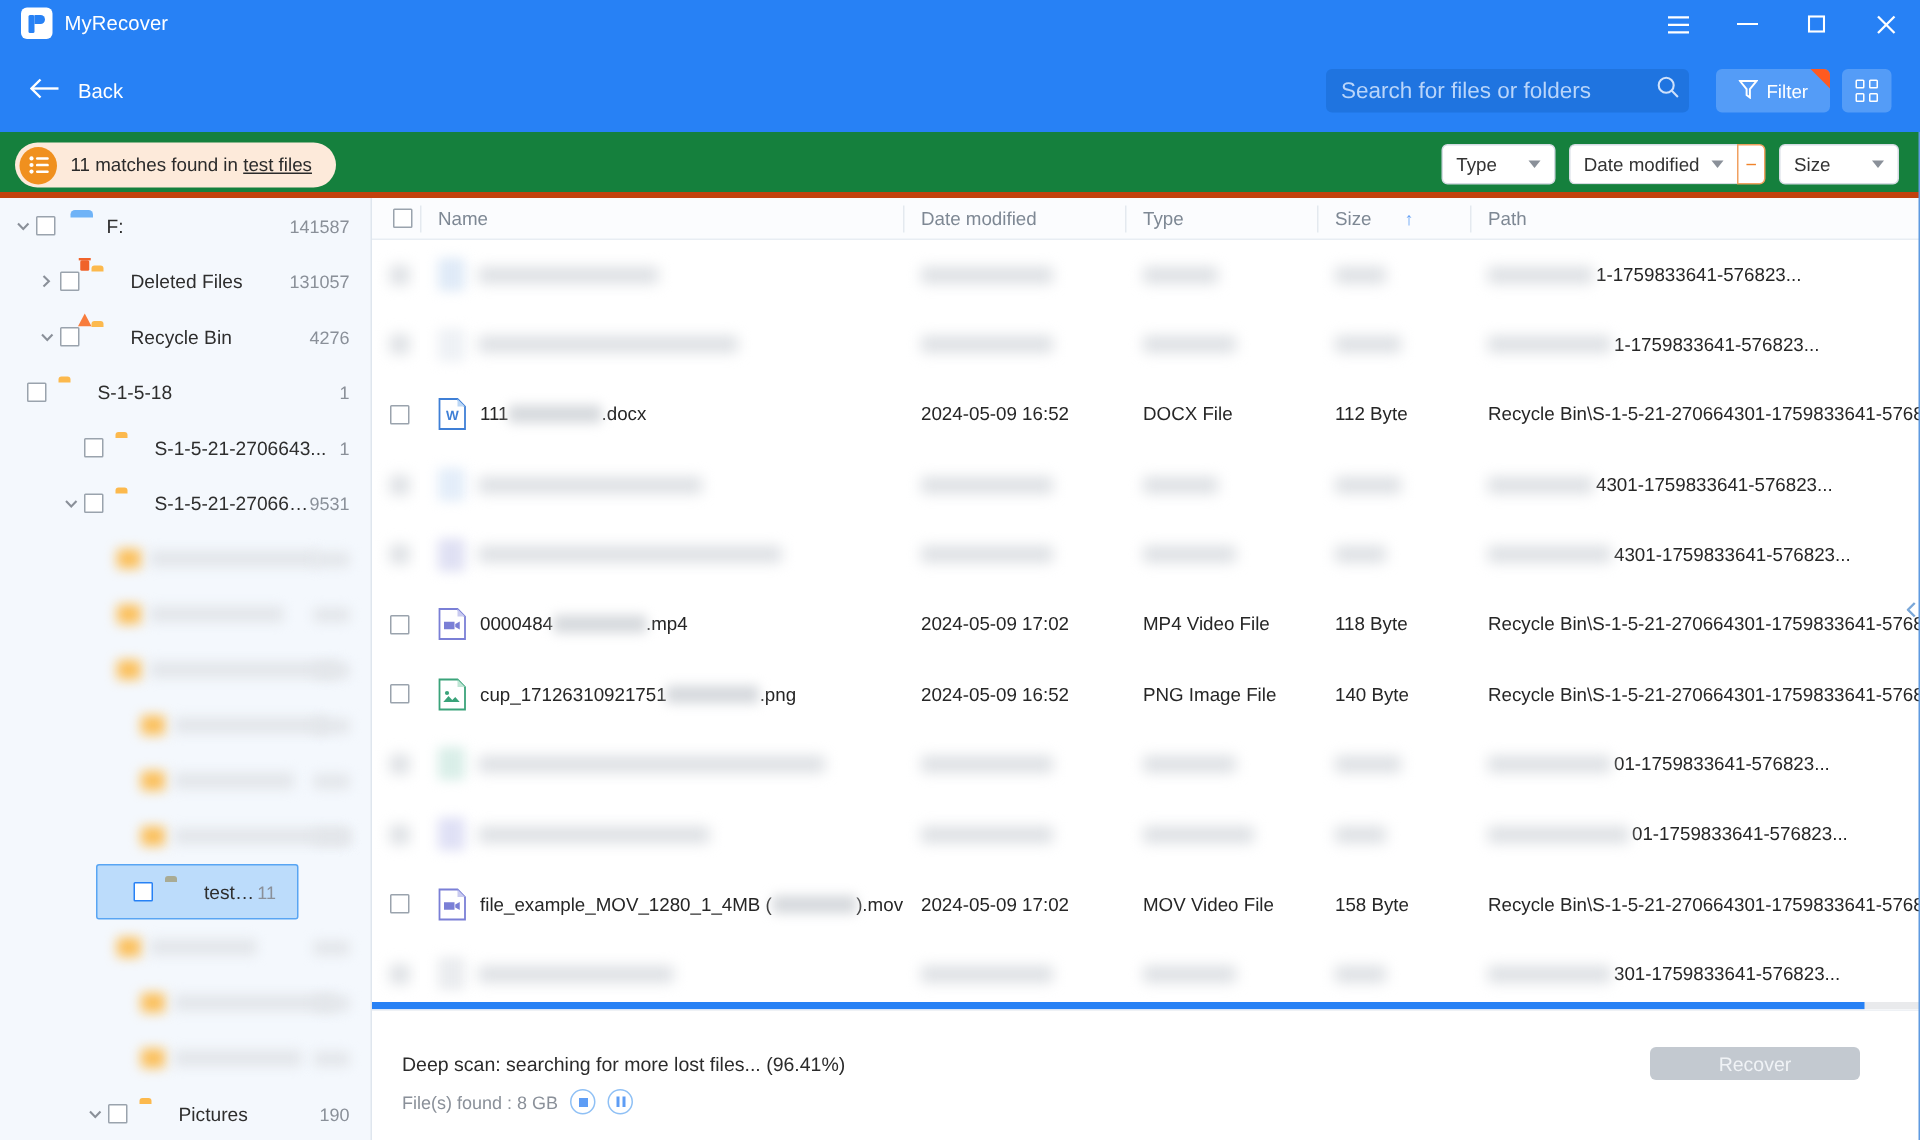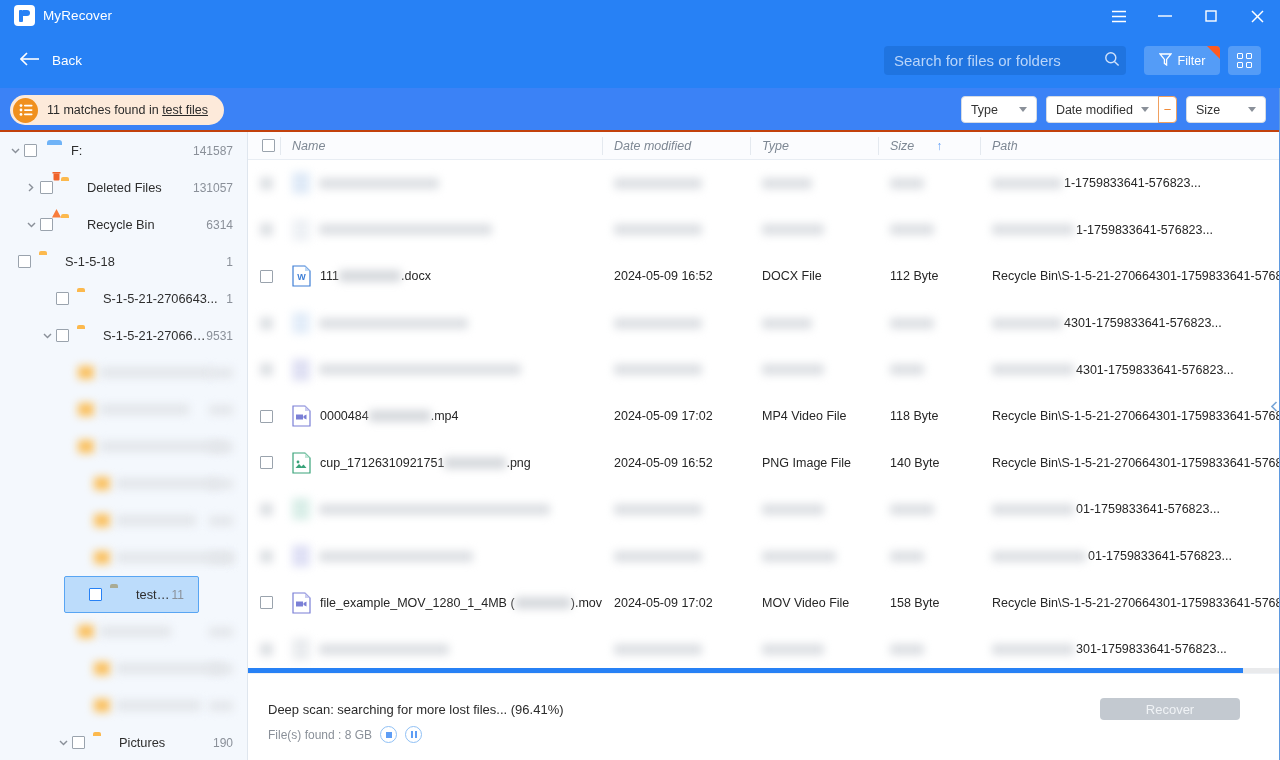--- a/index.html
+++ b/index.html
@@ -71,21 +71,21 @@
     position: absolute; left: 1228px; top: 46px; width: 33px; height: 29px;
     background: #549cf7; border-radius: 4px;
     display: flex; align-items: center; justify-content: center; cursor: pointer;
   }
   .grid-dots { display: grid; grid-template-columns: 6px 6px; grid-template-rows: 6px 6px; gap: 3px; }
   .grid-dots i { display: block; width: 6px; height: 6px; border: 1.6px solid #fff; border-radius: 1px; }
 
   
   .subheader {
     position: absolute; left: 0; top: 88px; width: 1280px; height: 44px;
-    background: #3b82f6; border-bottom: 2px solid #c2410c;
+    background: #15803d; border-bottom: 4px solid #c2410c;
   }
   .match-pill {
     position: absolute; left: 10px; top: 7px; height: 30px;
     background: #fdeada; border-radius: 15px;
     display: flex; align-items: center; gap: 9px; padding: 0 16px 0 3px;
   }
   .match-icon {
     width: 25px; height: 25px; border-radius: 50%; background: #f0901e;
     display: flex; align-items: center; justify-content: center;
   }
@@ -153,21 +153,21 @@
   
   .filelist {
     position: absolute; left: 248px; top: 132px; width: 1032px; height: 536px;
     background: #fff; overflow: hidden;
   }
   .thead {
     display: flex; height: 28px; align-items: center;
     background: #fbfcfe; border-bottom: 1px solid #e8edf3;
     font-size: 12.5px; color: #7e8894;
   }
-  .th { display: flex; align-items: center; padding-left: 12px; position: relative; height: 28px; font-style: italic; }
+  .th { display: flex; align-items: center; padding-left: 12px; position: relative; height: 28px; }
   .th + .th::before {
     content: ""; position: absolute; left: 0; top: 5px; width: 1px; height: 18px; background: #e4e9ef;
   }
   .c-check { width: 32px; padding-left: 14px; }
   .c-name  { width: 322px; }
   .c-date  { width: 148px; }
   .c-type  { width: 128px; }
   .c-size  { width: 102px; }
   .c-path  { flex: 1; }
   .sort-arrow { margin-left: 22px; color: #5e9df5; font-size: 12px; }
@@ -370,21 +370,21 @@
         <span class="tw">
           <svg width="9" height="6" viewBox="0 0 9 6">
             <polyline points="1,1 4.5,4.6 8,1" fill="none" stroke="#8a9099" stroke-width="1.4"></polyline>
           </svg>
         </span>
         <span class="cb"></span>
         <span class="ficon"><span class="folder"><svg style="position:absolute;right:-1px;bottom:-2px" width="11" height="11" viewBox="0 0 11 11">
               <polygon points="5.5,1 10,9.5 1,9.5" fill="#f87c3c"></polygon>
             </svg></span></span>
         <span class="tree-label">Recycle Bin</span>
-        <span class="tree-count">6314</span>
+        <span class="tree-count">4276</span>
       </div>
       <div class="tree-row" style=" align-items: center;">
         <span class="tw"></span>
         <span class="cb"></span>
         <span class="ficon"><span class="folder"></span></span>
         <span class="tree-label">S-1-5-18</span>
         <span class="tree-count">1</span>
       </div>
       <div class="tree-row" style="padding-left: 38px;">
         <span class="tw"></span>

